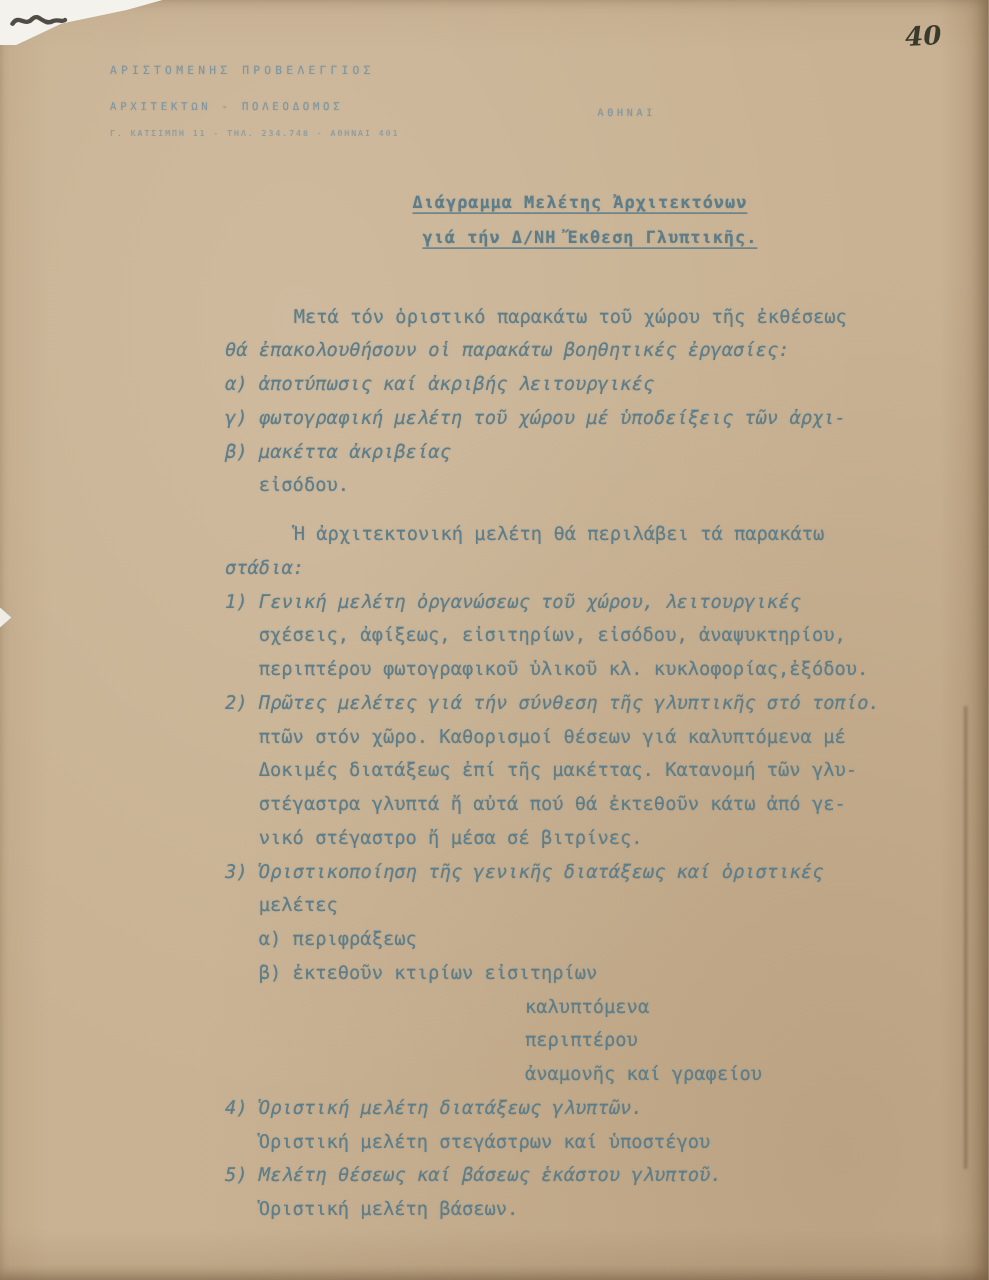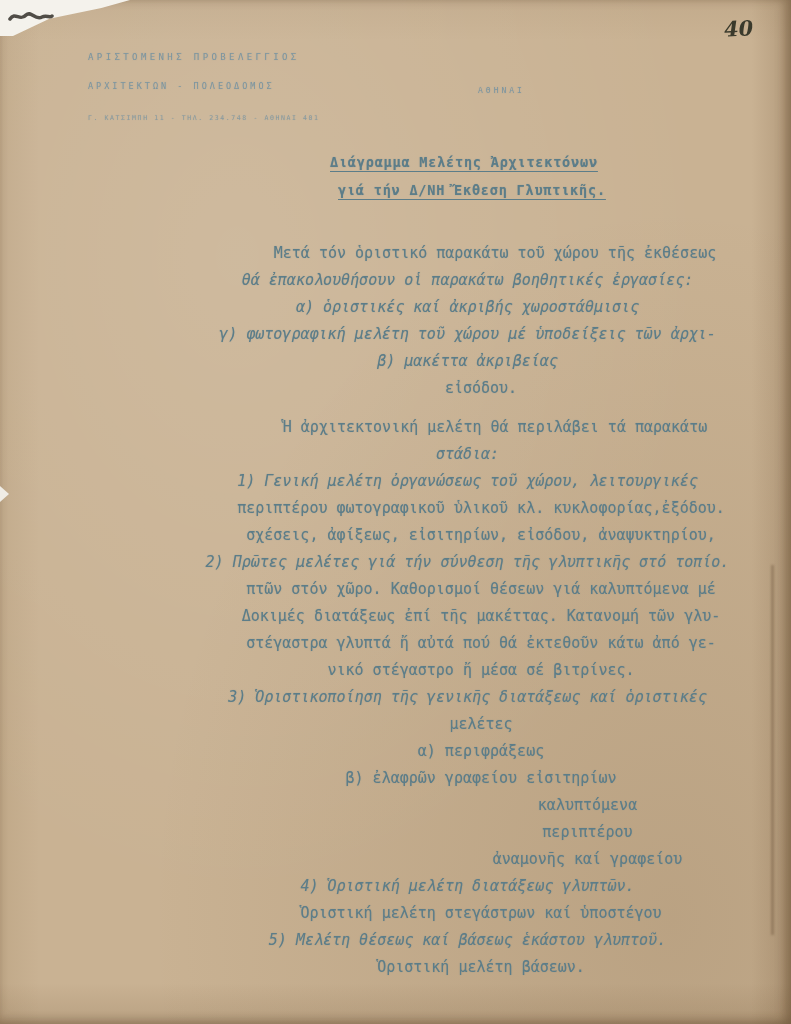--- a/index.html
+++ b/index.html
@@ -26,29 +26,29 @@
   .fold-notch {
     position:absolute; left:0; top:486px; width:9px; height:16px;
     background:#efece5; clip-path: polygon(0 0, 100% 50%, 0 100%);
   }
   .edge-line {
     position:absolute; right:17px; top:565px; width:3px; height:370px;
     background:rgba(90,65,40,0.32); filter:blur(1px);
   }
   .pencil-mark { position:absolute; left:8px; top:8px; }
 
-  .ink { color:var(--ink, #5c7d89); text-shadow:0 0 1px rgba(92,125,137,0.55);text-align:center; }
+  .ink { color:var(--ink, #5c7d89); text-shadow:0 0 1px rgba(92,125,137,0.55); }
 
   .letterhead {
     position:absolute; left:88px; top:50px; line-height:15px;
     color:var(--ink-light, #7e96a0); text-shadow:0 0 1px rgba(126,150,160,0.5);
   }
   .lh-1 { font-size:9px;   letter-spacing:3.4px; }
   .lh-2 { font-size:8.5px; letter-spacing:3.0px; margin-top:14px; }
-  .lh-3 { font-size:6.5px; letter-spacing:1.6px; margin-top:17px; opacity:0.85; }
+  .lh-3 { font-size:6.5px; letter-spacing:1.6px; margin-top:6px; opacity:0.85; }
   .city {
     position:absolute; left:478px; top:86px; font-size:8px; letter-spacing:3px;
     color:var(--ink-light, #7e96a0); text-shadow:0 0 1px rgba(126,150,160,0.5);
   }
   .page-number {
     position:absolute; right:38px; top:16px;
     font-family:"DejaVu Serif",serif; font-style:italic; font-weight:bold;
     font-size:21px; color:#3a3a2c; transform:rotate(-3deg);
   }
   .title {
@@ -95,38 +95,38 @@
 <div class="page-number">40</div>
 
 <div class="title ink">
   <div class="t-line t1">Διάγραμμα Μελέτης Ἀρχιτεκτόνων</div>
   <div class="t-line t2">γιά τήν Δ/ΝΗ Ἔκθεση Γλυπτικῆς.</div>
 </div>
 
 <div class="body-text ink">
   <div class="line lp">Μετά τόν ὁριστικό παρακάτω τοῦ χώρου τῆς ἐκθέσεως</div>
   <div class="line l0">θά ἐπακολουθήσουν οἱ παρακάτω βοηθητικές ἐργασίες:</div>
-  <div class="line l0">α) ὁριστικές καί ἀκριβής χωροστάθμισις</div>
+  <div class="line l0">α) ἀποτύπωσις καί ἀκριβής λειτουργικές</div>
   <div class="line l0">γ) φωτογραφική μελέτη τοῦ χώρου μέ ὑποδείξεις τῶν ἀρχι-</div>
   <div class="line l0">β) μακέττα ἀκριβείας</div>
   <div class="line l1">εἰσόδου.</div>
   <div class="line lp gap">Ἡ ἀρχιτεκτονική μελέτη θά περιλάβει τά παρακάτω</div>
   <div class="line l0">στάδια:</div>
   <div class="line l0">1) Γενική μελέτη ὀργανώσεως τοῦ χώρου, λειτουργικές</div>
+  <div class="line l1">σχέσεις, ἀφίξεως, εἰσιτηρίων, εἰσόδου, ἀναψυκτηρίου,</div>
   <div class="line l1">περιπτέρου φωτογραφικοῦ ὑλικοῦ κλ. κυκλοφορίας,ἐξόδου.</div>
-  <div class="line l1">σχέσεις, ἀφίξεως, εἰσιτηρίων, εἰσόδου, ἀναψυκτηρίου,</div>
   <div class="line l0">2) Πρῶτες μελέτες γιά τήν σύνθεση τῆς γλυπτικῆς στό τοπίο.</div>
   <div class="line l1">πτῶν στόν χῶρο. Καθορισμοί θέσεων γιά καλυπτόμενα μέ</div>
   <div class="line l1">Δοκιμές διατάξεως ἐπί τῆς μακέττας. Κατανομή τῶν γλυ-</div>
   <div class="line l1">στέγαστρα γλυπτά ἤ αὐτά πού θά ἐκτεθοῦν κάτω ἀπό γε-</div>
   <div class="line l1">νικό στέγαστρο ἤ μέσα σέ βιτρίνες.</div>
   <div class="line l0">3) Ὁριστικοποίηση τῆς γενικῆς διατάξεως καί ὁριστικές</div>
   <div class="line l1">μελέτες</div>
   <div class="line l1">α) περιφράξεως</div>
-  <div class="line l1">β) ἐλαφρῶν γραφείου εἰσιτηρίων</div>
+  <div class="line l1">β) ἐκτεθοῦν κτιρίων εἰσιτηρίων</div>
   <div class="line l3">καλυπτόμενα</div>
   <div class="line l3">περιπτέρου</div>
   <div class="line l3">ἀναμονῆς καί γραφείου</div>
   <div class="line l0">4) Ὁριστική μελέτη διατάξεως γλυπτῶν.</div>
   <div class="line l1">Ὁριστική μελέτη στεγάστρων καί ὑποστέγου</div>
   <div class="line l0">5) Μελέτη θέσεως καί βάσεως ἑκάστου γλυπτοῦ.</div>
   <div class="line l1">Ὁριστική μελέτη βάσεων.</div>
 </div>
 
 </body></html>

